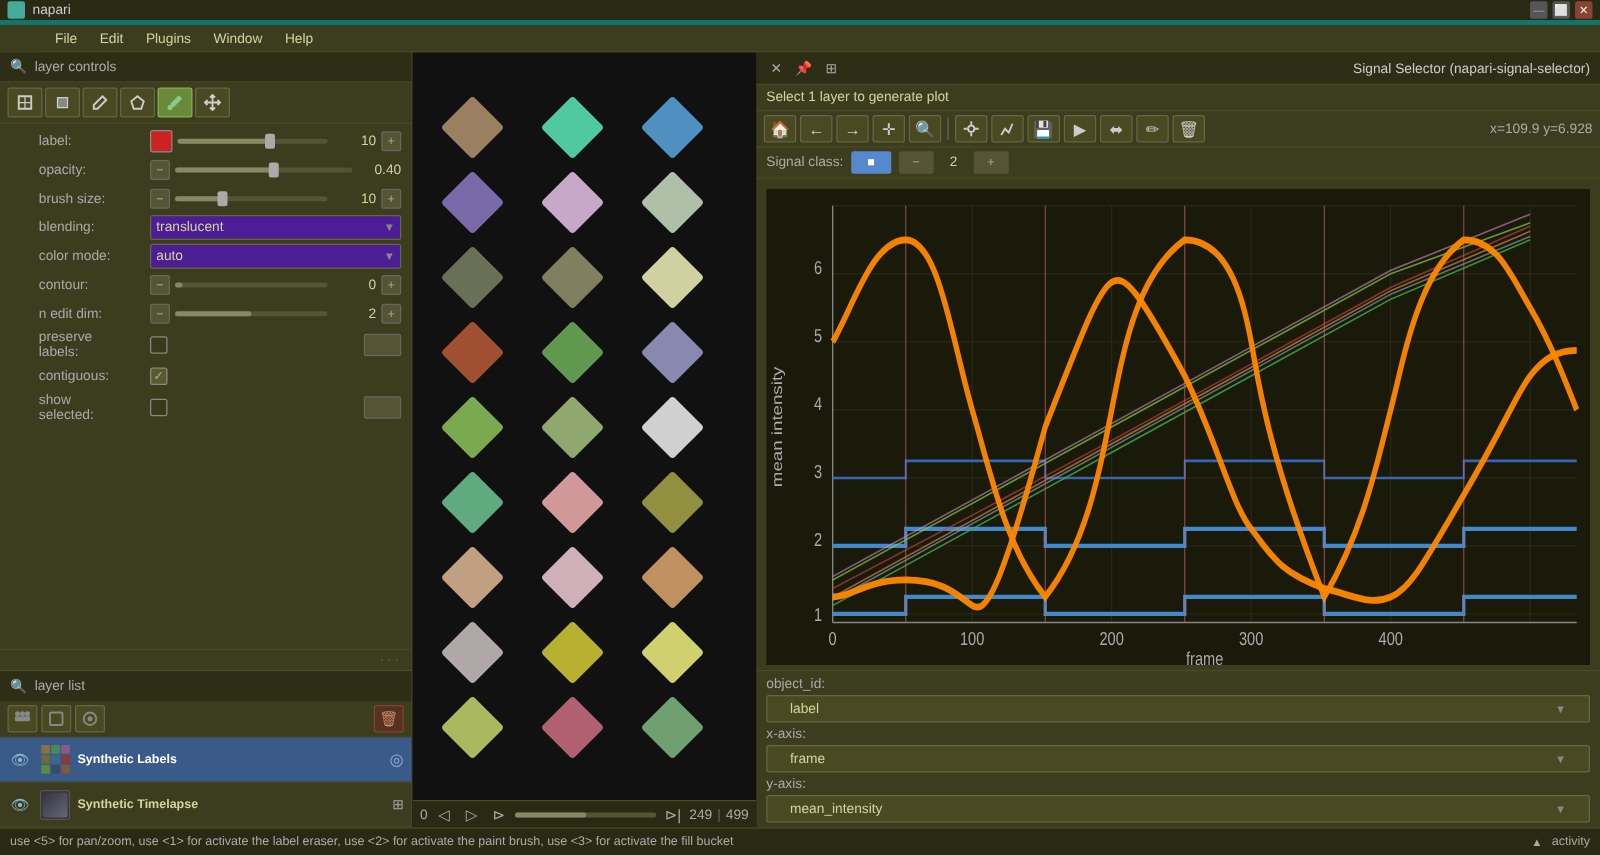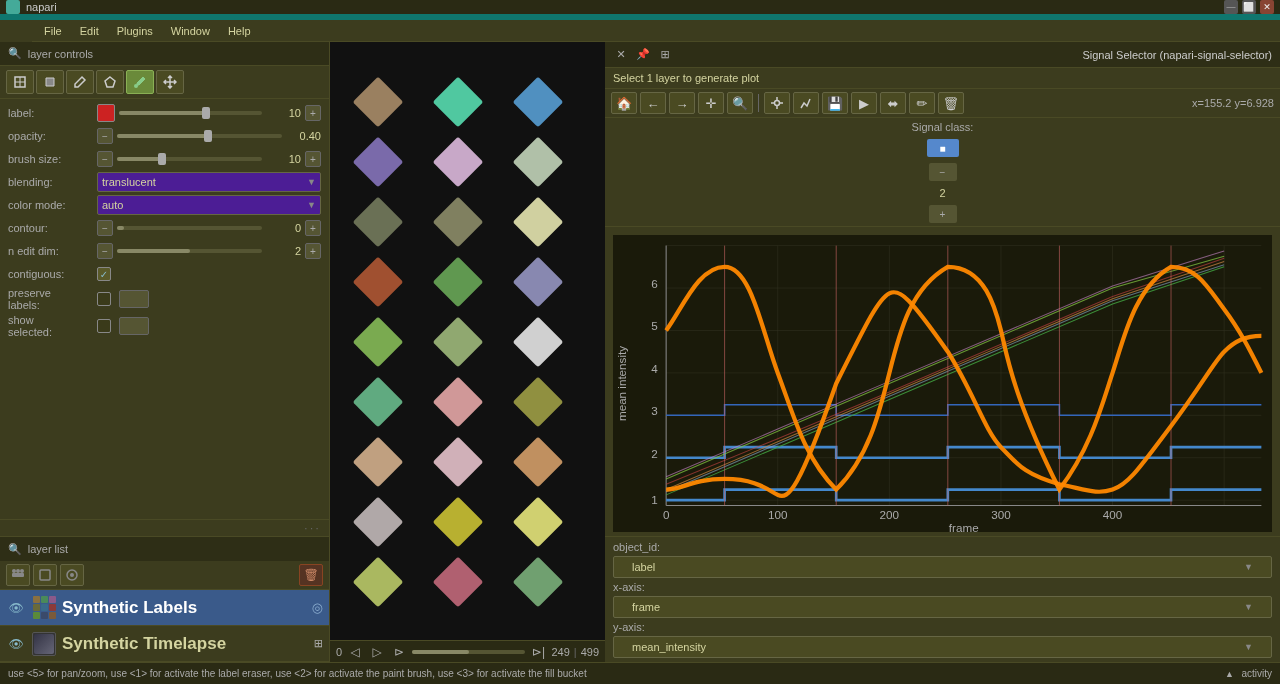--- a/index.html
+++ b/index.html
@@ -14,21 +14,21 @@
       position: relative;
     }
     
     #titlebar {
       height: 20px;
       background: #2a2a14;
       display: flex;
       align-items: center;
       padding: 0 6px;
       gap: 6px;
-      border-bottom: 6px solid #0f766e;
+      border-bottom: 4px solid #0f766e;
     }
 
     
     #menubar {
       height: 22px;
       background: #3c3c1e;
       display: flex;
       align-items: center;
       padding: 0 4px;
       gap: 2px;
@@ -93,32 +93,34 @@
       display: flex;
       flex-direction: column;
       gap: 3px;
       flex: 1;
     }
     .prop-row {
       display: flex;
       align-items: center;
       min-height: 20px;
       gap: 4px;
+      margin-left: 23px;
     }
     .prop-label {
       width: 85px;
       color: #aaa;
       font-size: 11px;
       flex-shrink: 0;
     }
     .prop-value {
       flex: 1;
       display: flex;
       align-items: center;
       gap: 4px;
+      justify-content: space-between;
     }
     .color-swatch {
       width: 18px; height: 18px;
       background: #cc2222;
       border: 1px solid #888;
       border-radius: 2px;
       flex-shrink: 0;
     }
     .slider-track {
       flex: 1;
@@ -207,21 +209,21 @@
       border-bottom: 1px solid #4a4a25;
       cursor: pointer;
     }
     .layer-item.active { background: #3a5a8a; }
     .layer-vis-btn {
       width: 20px; height: 20px;
       display: flex; align-items: center; justify-content: center;
       cursor: pointer; font-size: 12px; color: #8bc;
     }
     .layer-icon { width: 24px; height: 24px; display:flex; align-items:center; justify-content:center; }
-    .layer-name { flex: 1; font-size: 17px; font-weight: bold; }
+    .layer-name { flex: 1; font-size: 10px; font-weight: bold; }
     .layer-thumb { width: 24px; height: 24px; background: #333; border: 1px solid #555; border-radius: 2px; display:flex; align-items:center; justify-content:center; }
 
     
     #bottom-toolbar {
       height: 22px;
       background: #2e2e16;
       border-top: 1px solid #4a4a25;
       display: flex;
       align-items: center;
       padding: 0 6px;
@@ -311,21 +313,21 @@
     }
     .sig-tool-sep { width: 1px; height: 18px; background: #666; margin: 0 2px; }
     .sig-coord { margin-left: auto; font-size: 11px; color: #aaa; }
 
     #signal-class-row {
       display: flex;
       align-items: center;
       padding: 3px 8px;
       gap: 6px;
       border-bottom: 1px solid #4a4a25;
-      font-size: 11px; color: #aaa; flex-direction: column;
+      font-size: 11px; color: #aaa;
     }
     .class-btn {
       width: 28px; height: 18px;
       background: #5588cc;
       border: none; border-radius: 2px;
       color: white; font-size: 10px;
       display:flex; align-items:center; justify-content:center;
       cursor:pointer;
     }
     .class-minus { background: #555533; color: #aaa; }
@@ -535,32 +537,32 @@
           <div class="prop-btn">−</div>
           <div class="slider-track">
             <div class="slider-fill" style="width:50%;"></div>
           </div>
           <span class="prop-num">2</span>
           <div class="prop-btn">+</div>
         </div>
       </div>
 
       <div class="prop-row">
-        <span class="prop-label">contiguous:</span>
-        <div class="prop-value">
-          <div class="checkbox">✓</div>
-        </div>
-      </div>
-
-      <div class="prop-row">
         <span class="prop-label" style="white-space:pre-line;">preserve
 labels:</span>
         <div class="prop-value">
           <div class="checkbox" style="background:#3a3a1a;"></div>
           <div style="width:30px;height:18px;background:#555533;border:1px solid #666;border-radius:2px;margin-left:4px;"></div>
+        </div>
+      </div>
+
+      <div class="prop-row">
+        <span class="prop-label">contiguous:</span>
+        <div class="prop-value">
+          <div class="checkbox">✓</div>
         </div>
       </div>
 
       <div class="prop-row">
         <span class="prop-label" style="white-space:pre-line;">show
 selected:</span>
         <div class="prop-value">
           <div class="checkbox" style="background:#3a3a1a;"></div>
           <div style="width:30px;height:18px;background:#555533;border:1px solid #666;border-radius:2px;margin-left:4px;"></div>
         </div>
@@ -765,21 +767,21 @@
       <div class="sig-tool-btn" title="Line">
         <svg width="14" height="14" viewBox="0 0 14 14">
             <path d="M2 12 L5 7 L8 10 L11 3" fill="none" stroke="#ccc" stroke-width="1.5"></path>
           </svg>
       </div>
       <div class="sig-tool-btn" title="Save">💾</div>
       <div class="sig-tool-btn" title="Cursor">▶</div>
       <div class="sig-tool-btn" title="Resize">⬌</div>
       <div class="sig-tool-btn" title="Pencil">✏</div>
       <div class="sig-tool-btn" title="Delete">🗑</div>
-      <span class="sig-coord">x=155.2 y=6.928</span>
+      <span class="sig-coord">x=109.9 y=6.928</span>
     </div>
 
     <div id="signal-class-row">
       <span>Signal class:</span>
       <div class="class-btn" style="width:32px;height:18px;background:#5588cc;border-radius:2px;color:white;font-size:10px;display:flex;align-items:center;justify-content:center;cursor:pointer;">■</div>
       <div class="class-btn class-minus" style="background:#555533;color:#aaa;">−</div>
       <span class="class-val">2</span>
       <div class="class-btn class-plus" style="background:#555533;color:#aaa;">+</div>
     </div>
 

